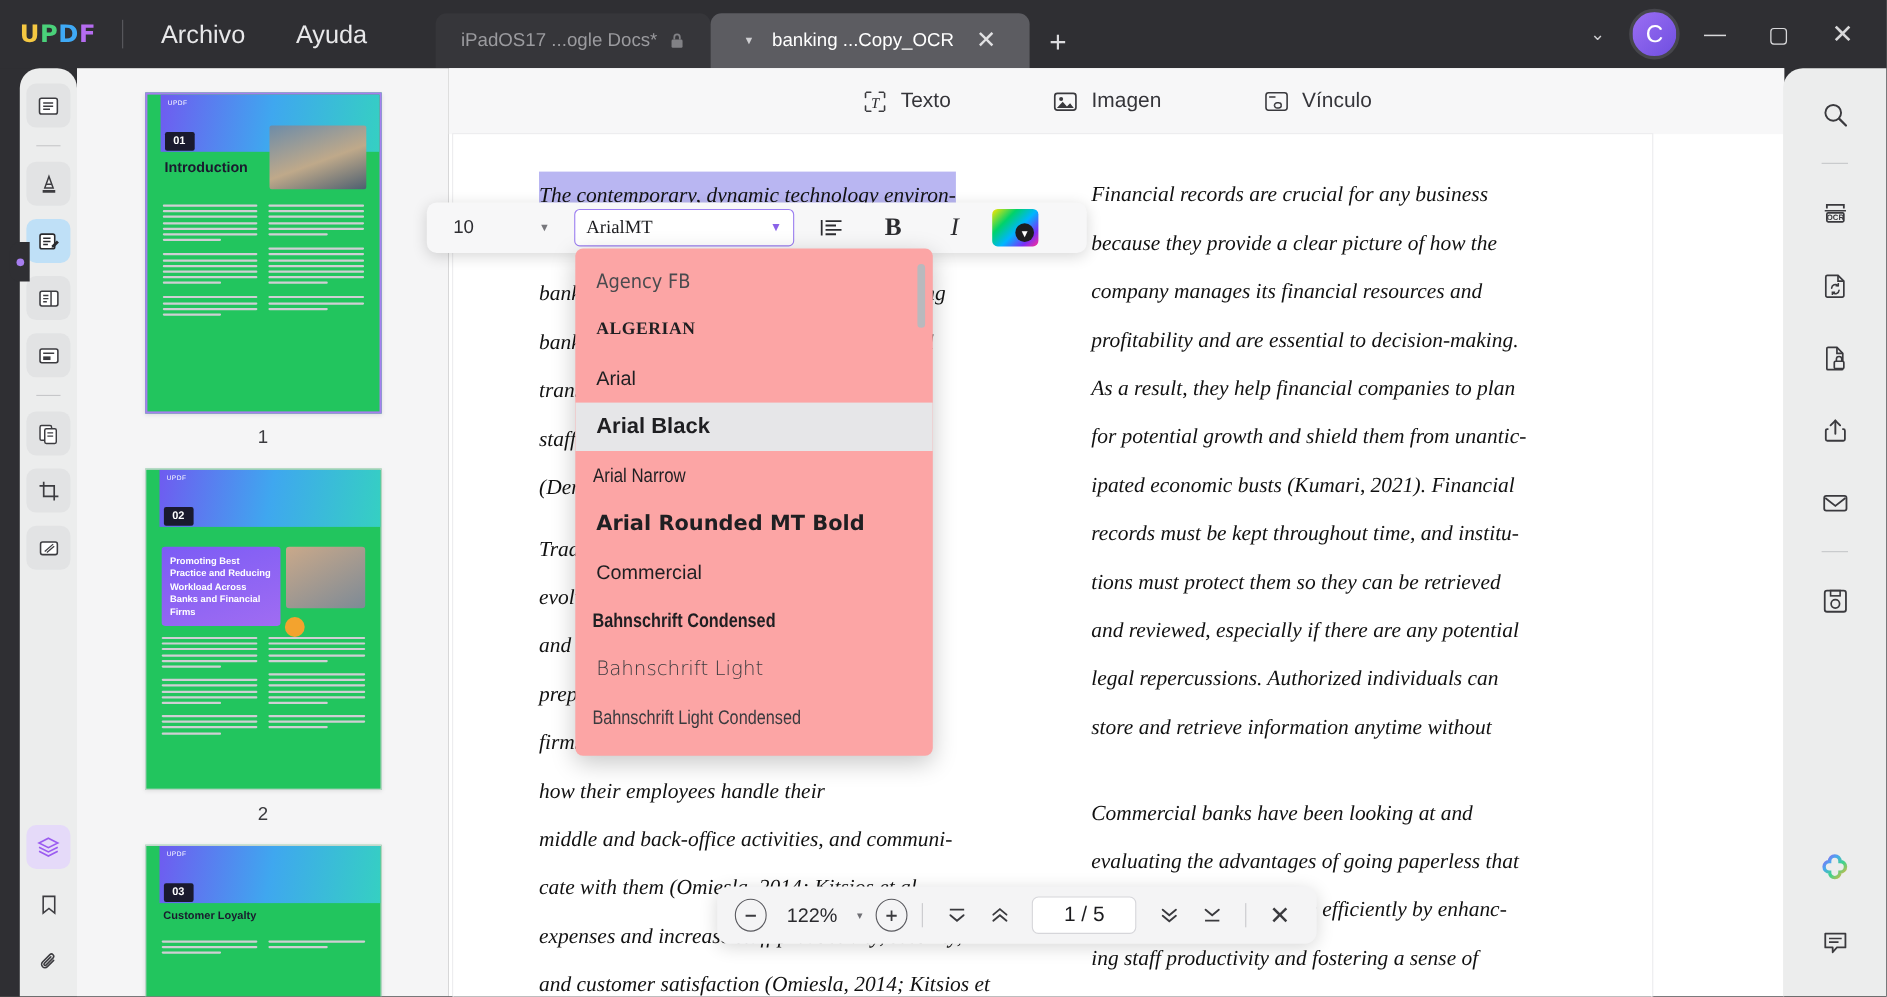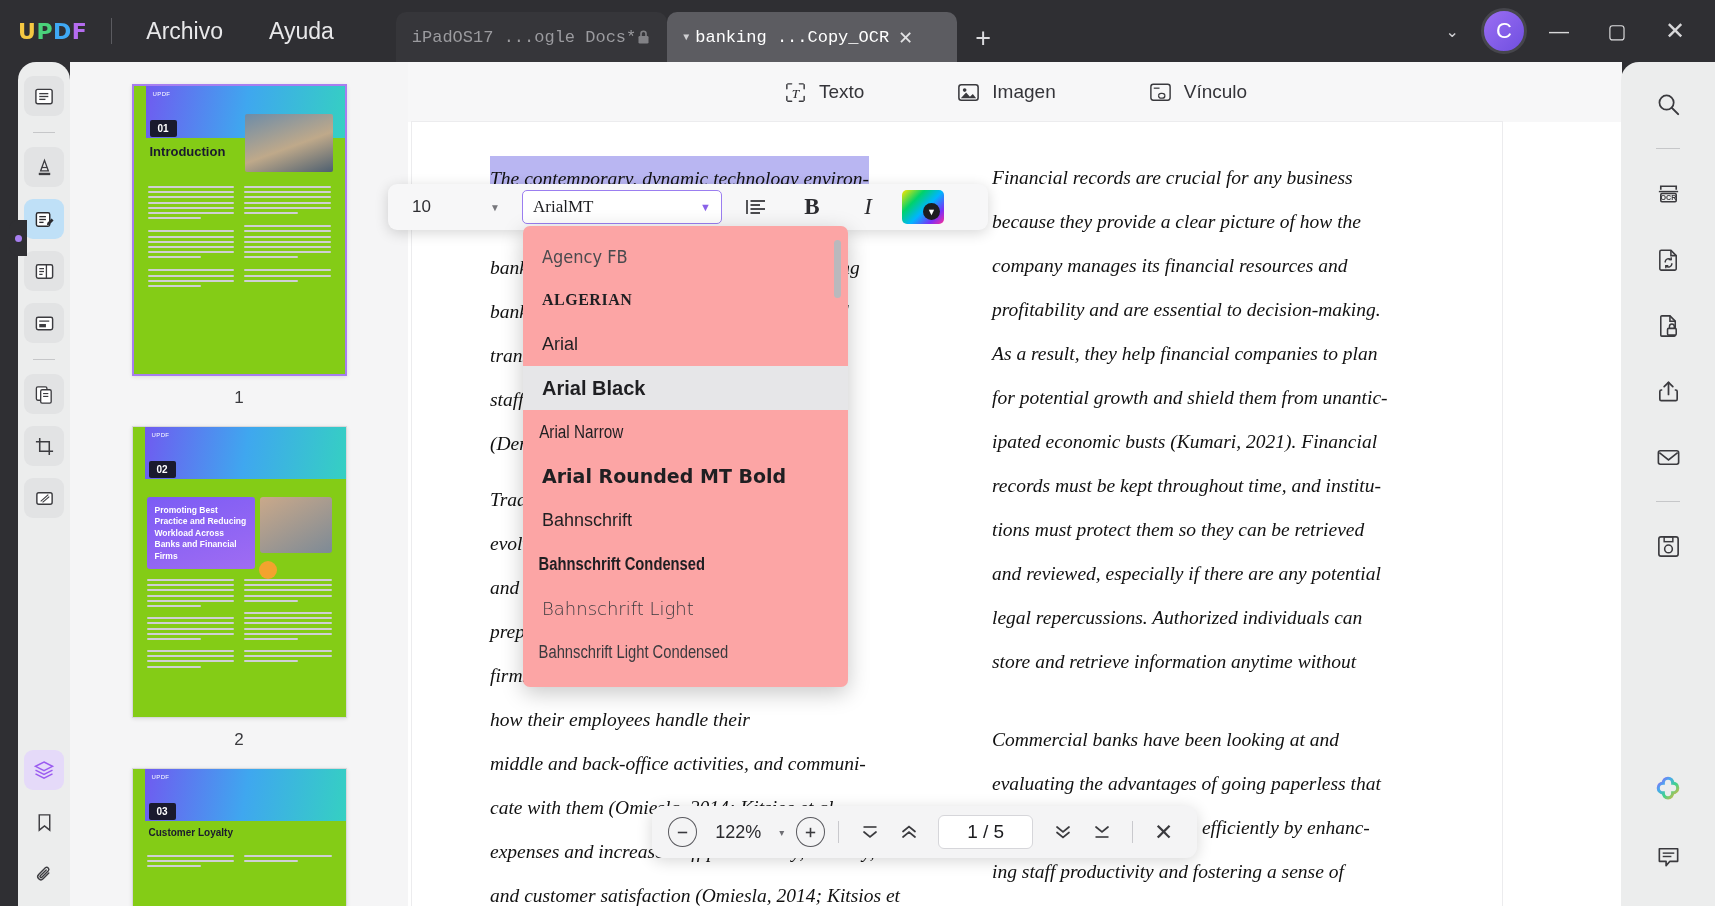--- a/index.html
+++ b/index.html
@@ -25,21 +25,21 @@
   .logo-sep { width: 1px; height: 26px; background: #5b5b60; margin: 0 20px 0 24px; }
   .menu-item {
     color: #e8e8ea; font-size: 23px; padding: 6px 14px; border-radius: 6px; cursor: default;
   }
   .menu-item + .menu-item { margin-left: 18px; }
 
   .tabstrip { display: flex; align-items: flex-end; height: 62px; margin-left: 48px; }
   .tab {
     position: relative; height: 50px; display: flex; align-items: center;
     padding: 0 16px; border-radius: 10px 10px 0 0; font-size: 17px;
-    min-width: 250px; justify-content: flex-start;  font-family: Liberation Mono, monospace;
+    min-width: 250px; justify-content: center; gap: 10px;
   }
   .tab.inactive { background: #36363a; color: #9b9b9f; }
   .tab.active { background: #5c5c61; color: #ffffff; min-width: 290px; }
   .tab-lock { opacity: .75; }
   .tab-caret { font-size: 10px; color: #cfcfd2; margin-right: 6px; }
   .tab-close { font-size: 22px; color: #e2e2e4; margin-left: 10px; font-weight: 300; }
   .tab-plus {
     color: #dcdcdf; font-size: 27px; font-weight: 300; margin-left: 18px; margin-bottom: 8px;
   }
   .win-right { margin-left: auto; display: flex; align-items: center; gap: 6px; padding-right: 14px; }
@@ -74,21 +74,21 @@
   }
   .rail-dot i { width: 7px; height: 7px; border-radius: 50%; background: #a77ef0; display: block; }
 
   
   .thumbs {
     position: absolute; left: 70px; top: 62px; width: 338px; height: 844px;
     background: #f5f5f6; overflow: hidden;
   }
   .thumb-wrap { margin: 22px auto 0; width: 215px; }
   .thumb {
-    width: 215px; height: 292px; background: #84cc16; border: 1px solid #d8d8da;
+    width: 215px; height: 292px; background: #22c55e; border: 1px solid #d8d8da;
     box-shadow: 0 1px 4px rgba(0,0,0,.10); position: relative; overflow: hidden; padding-left: 12px;
   }
   .thumb.current { border: 2px solid #a77ef0; }
   .thumb-banner { height: 52px; background: linear-gradient(100deg,#6f5bf0,#3fa7ef,#35d0c2); position: relative; }
   .thumb-banner .brand { position: absolute; left: 7px; top: 5px; color: #fff; font-size: 6px; letter-spacing: .4px; }
   .thumb-num {
     position: absolute; left: 16px; top: 34px; background: #1a1a2e; color: #fff;
     font-size: 10px; font-weight: bold; padding: 3px 8px; border-radius: 2px;
   }
   .thumb-title { position: absolute; left: 16px; top: 58px; font-size: 13px; font-weight: bold; color: #1a1a2e; }
@@ -663,21 +663,21 @@
     <div class="fd-item hl" style="font-family:'Liberation Sans',sans-serif;font-weight:bold;font-size:20px;">
         <span>Arial Black</span>
       </div>
     <div class="fd-item" style="font-family:'Liberation Sans Narrow','Liberation Sans',sans-serif;transform:scaleX(.85);transform-origin:left;">
         <span>Arial Narrow</span>
       </div>
     <div class="fd-item" style="font-family:'DejaVu Sans','Liberation Sans',sans-serif;font-weight:bold;font-size:19px;">
         <span>Arial Rounded MT Bold</span>
       </div>
     <div class="fd-item" style="font-family:'Liberation Sans',sans-serif;">
-        <span>Bahnschrift</span>
+        <span>Commercial</span>
       </div>
     <div class="fd-item" style="font-family:'Liberation Sans',sans-serif;transform:scaleX(.82);transform-origin:left;font-weight:600;">
         <span>Bahnschrift Condensed</span>
       </div>
     <div class="fd-item" style="font-family:'DejaVu Sans','Liberation Sans',sans-serif;font-weight:300;color:#3a3a3e;">
         <span>Bahnschrift Light</span>
       </div>
     <div class="fd-item" style="font-family:'Liberation Sans',sans-serif;transform:scaleX(.82);transform-origin:left;color:#3a3a3e;">
         <span>Bahnschrift Light Condensed</span>
       </div>

